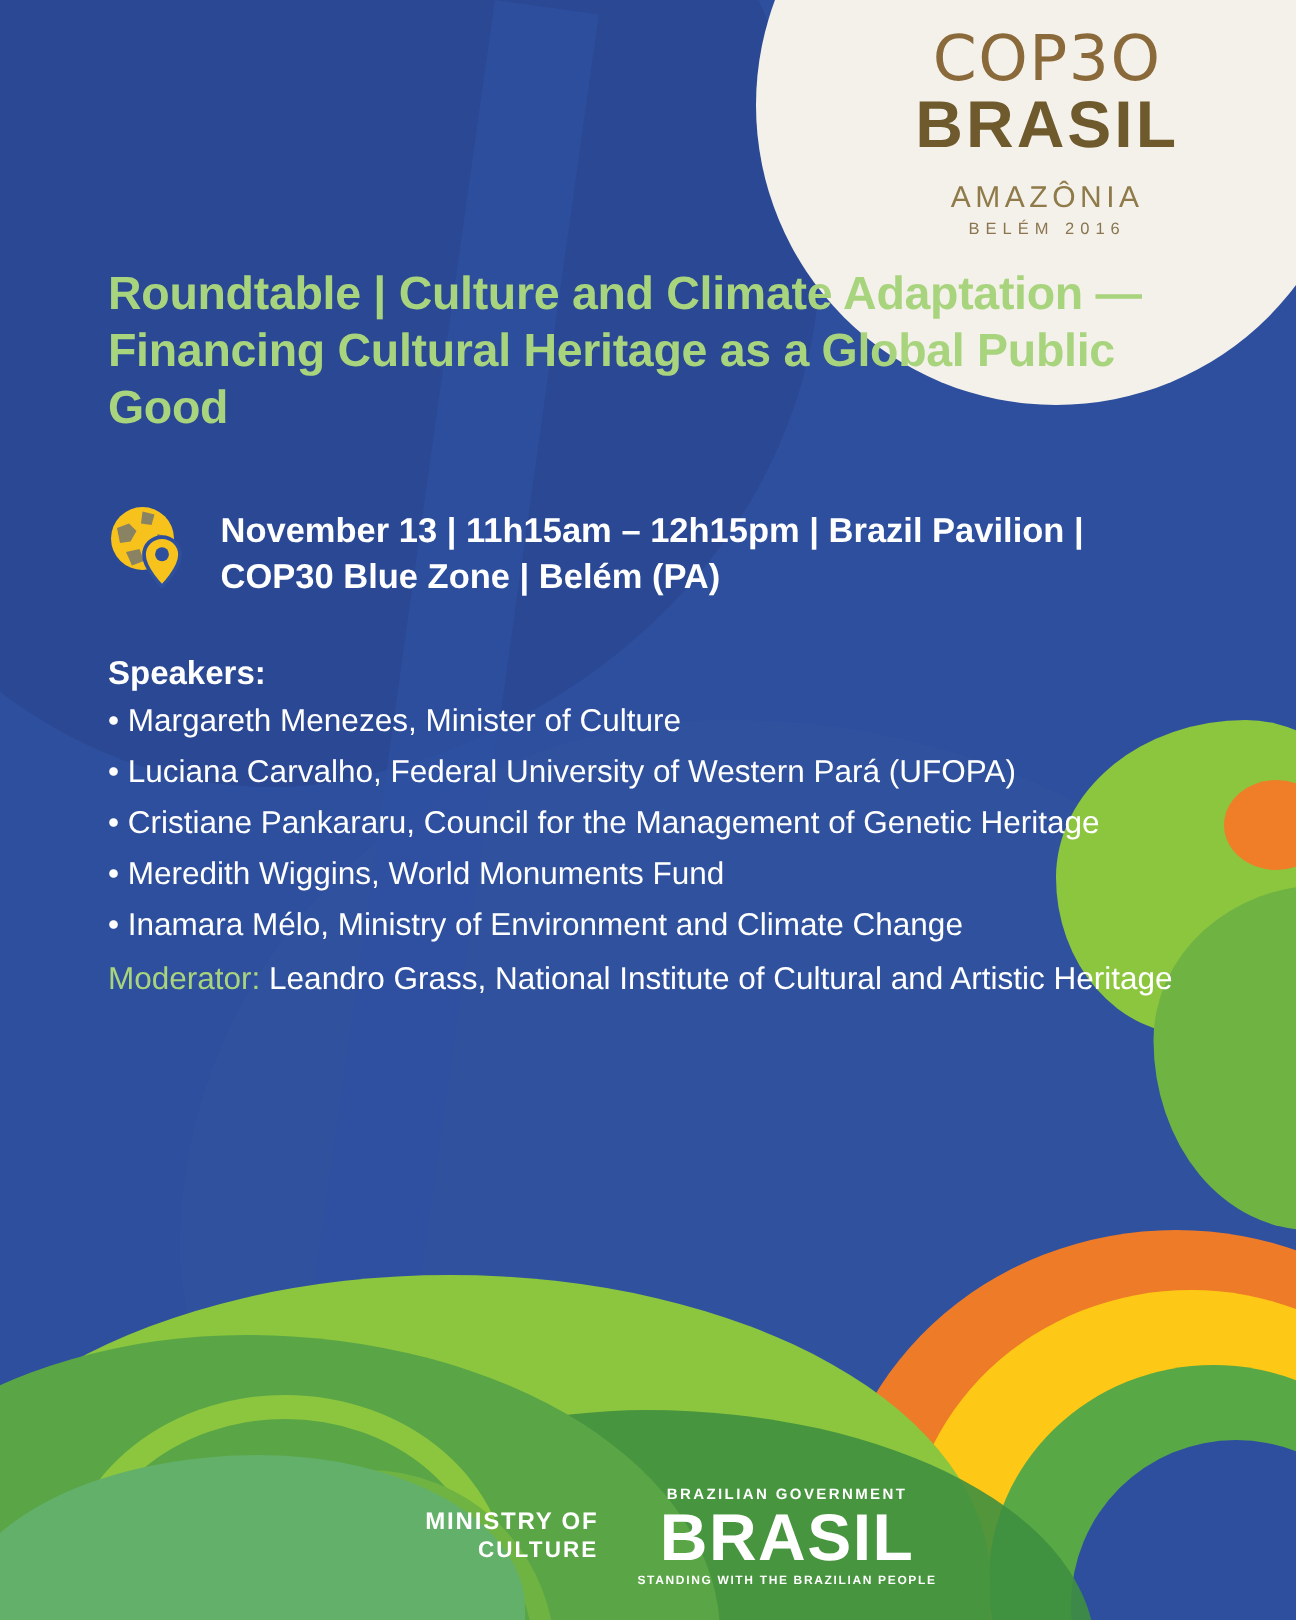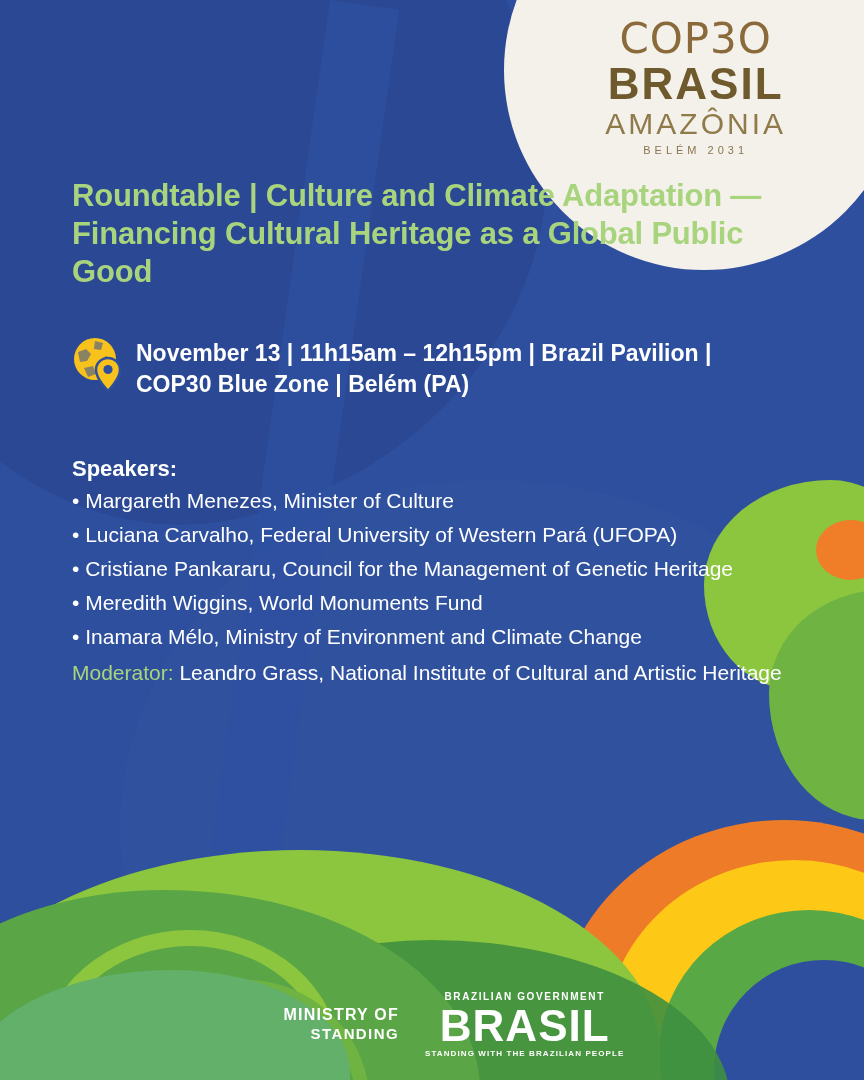--- a/index.html
+++ b/index.html
@@ -128,55 +128,55 @@
   .cop-logo .l1 {
     font-family: "DejaVu Sans", sans-serif;
     font-size: 42px; letter-spacing: 1px; font-weight: 400;
     color: #8a6a3a;
   }
   .cop-logo .l2 {
     font-size: 44px; font-weight: 700; letter-spacing: 2px;
     color: #6f5a2e; margin-top: 2px;
   }
   .cop-logo .l3 {
-    font-size: 30px; font-weight: 400; letter-spacing: 3px;
-    color: #8f7a4a; margin-top: 3px;
+    font-size: 20px; font-weight: 400; letter-spacing: 3px;
+    color: #8f7a4a; margin-top: 16px;
   }
   .cop-logo .l4 {
     font-size: 11px; letter-spacing: 4px; color: #8a7550; margin-top: 6px;
   }
 
   
   .content { position: absolute; left: 72px; top: 177px; width: 730px; }
 
   h1.title {
     color: #a9d47e;
     font-size: 31px;
     font-weight: 700;
     line-height: 1.22;
     letter-spacing: -0.2px;
     max-width: 715px;
   }
 
   .when-row {
-    display: flex; align-items: flex-start; gap: 12px;
+    display: flex; align-items: flex-start; gap: 23px;
     margin-top: 44px;
   }
   .globe-icon { flex: 0 0 auto; width: 52px; height: 58px; position: relative; }
 
   .when-text {
     color: #ffffff;
     font-size: 23px;
     font-weight: 700;
     line-height: 1.33;
     max-width: 600px;
     padding-top: 4px;
   }
 
-  .speakers { margin-top: 56px; }
+  .speakers { margin-top: 36px; }
   .speakers-label {
     color: #ffffff; font-size: 22px; font-weight: 700; margin-bottom: 2px;
   }
   .speaker-line {
     color: #ffffff; font-size: 21px; line-height: 1.62; font-weight: 400;
   }
   .moderator-line {
     color: #ffffff; font-size: 21px; line-height: 1.6; margin-top: 2px;
   }
   .moderator-label { color: #a9d47e; font-weight: 400; }
@@ -223,21 +223,21 @@
   <div class="bg hill-green"></div>
   <div class="bg ring-outline"></div>
   <div class="bg ring-outline2"></div>
   <div class="bg hill-teal"></div>
 
   <div class="bg cop-circle"></div>
   <div class="cop-logo">
     <div class="l1">COP3O</div>
     <div class="l2">BRASIL</div>
     <div class="l3">AMAZÔNIA</div>
-    <div class="l4">BELÉM 2031</div>
+    <div class="l4">BELÉM 2016</div>
   </div>
 
   <div class="content">
 
     <h1 class="title">Roundtable | Culture and Climate Adaptation — Financing Cultural Heritage as a Global Public Good</h1>
 
     <div class="when-row">
       <div class="globe-icon">
         <svg width="52" height="58" viewBox="0 0 52 58" xmlns="http://www.w3.org/2000/svg">
           <circle cx="23" cy="25" r="21" fill="#f8c21c"></circle>
@@ -261,21 +261,21 @@
       <div class="speaker-line">• Meredith Wiggins, World Monuments Fund</div>
       <div class="speaker-line">• Inamara Mélo, Ministry of Environment and Climate Change</div>
 
       <div class="moderator-line"><span class="moderator-label">Moderator:</span><span> Leandro Grass, National Institute of Cultural and Artistic Heritage</span></div>
     </div>
   </div>
 
   <div class="footer">
     <div class="ministry">
       <div class="m1">MINISTRY OF</div>
-      <div class="m2">STANDING</div>
+      <div class="m2">CULTURE</div>
     </div>
     <div class="gov">
       <div class="g1">BRAZILIAN GOVERNMENT</div>
       <div class="g2">BRASIL</div>
       <div class="g3">STANDING WITH THE BRAZILIAN PEOPLE</div>
     </div>
   </div>
 
 </div>
 

